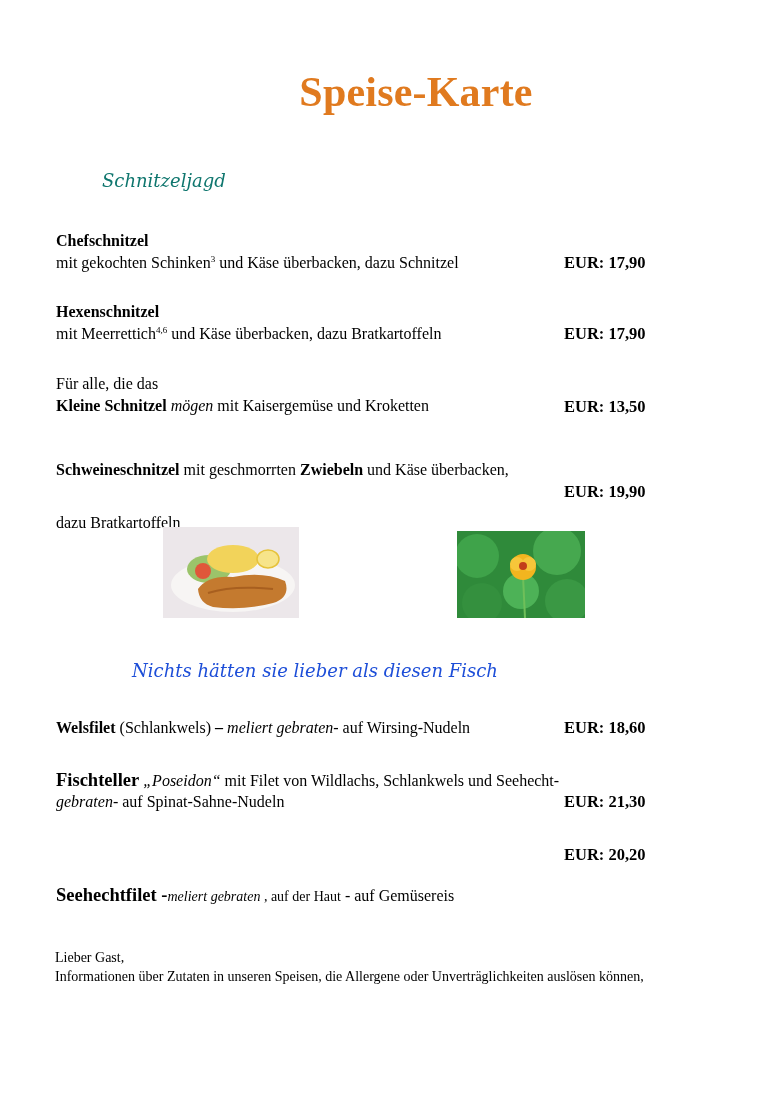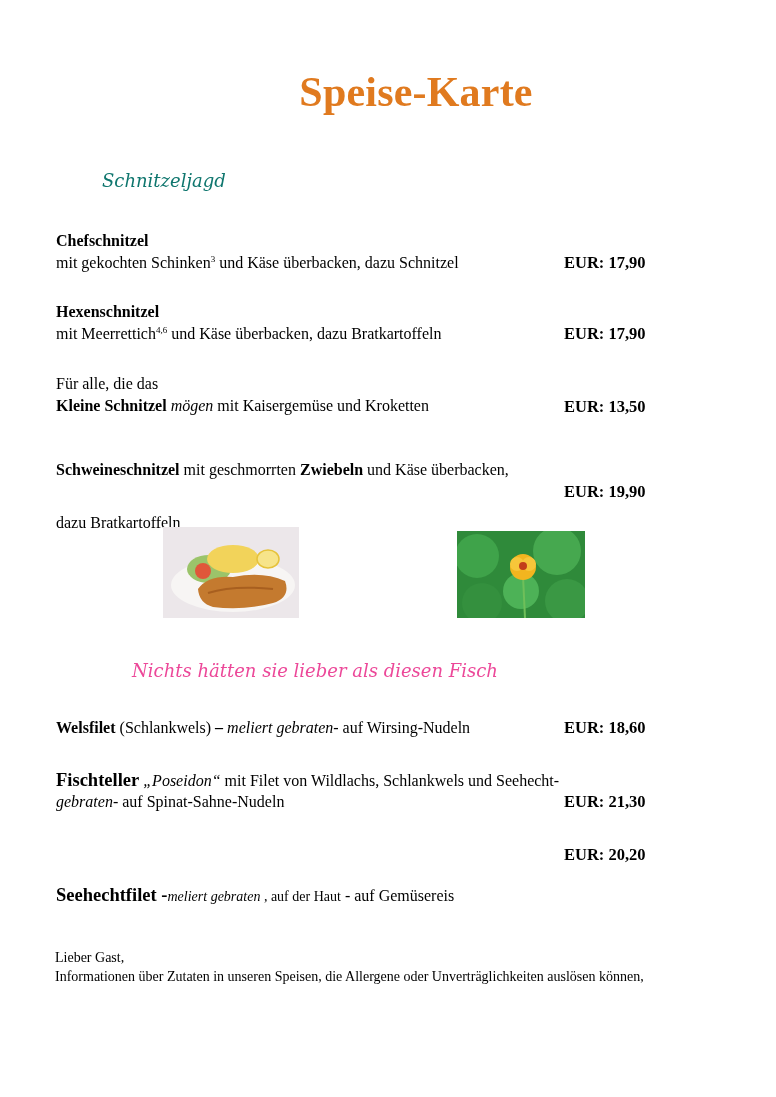--- a/index.html
+++ b/index.html
@@ -2,21 +2,21 @@
 <html><head>
 <meta charset="utf-8">
 <style>
   html, body { margin:0; padding:0; background:#ffffff; }
   body { width:776px; height:1097px; position:relative; overflow:hidden;
          font-family:"Liberation Serif", "DejaVu Serif", serif; color:#000; }
   .abs { position:absolute; }
   .title { left:0; width:776px; top:68px; text-align:center; font-size:42px; font-weight:bold; color:#e07a1f; letter-spacing:0.2px;padding-left:28px; }
   .script { font-family:"DejaVu Serif", serif; font-style:italic; }
   .sec1 { left:102px; top:170px; font-size:18px; color:#0f766e; }
-  .sec2 { left:0; width:630px; top:660px; text-align:center; font-size:18px; color:#ec4899; }
+  .sec2 { left:0; width:630px; top:660px; text-align:center; font-size:18px; color:#1d4ed8; }
   .line { font-size:16px; white-space:nowrap; }
   .bold { font-weight:bold; }
   .ital { font-style:italic; }
   .price { position:absolute; left:564px; font-weight:bold; font-size:16.5px; white-space:nowrap; }
   .big { font-size:18.5px; }
   sup { font-size:9px; vertical-align:super; line-height:0; }
   .img { border:0; overflow:hidden; }
   .note { left:55px; top:948px; font-size:14px; line-height:19px; }
 </style>
 </head>

